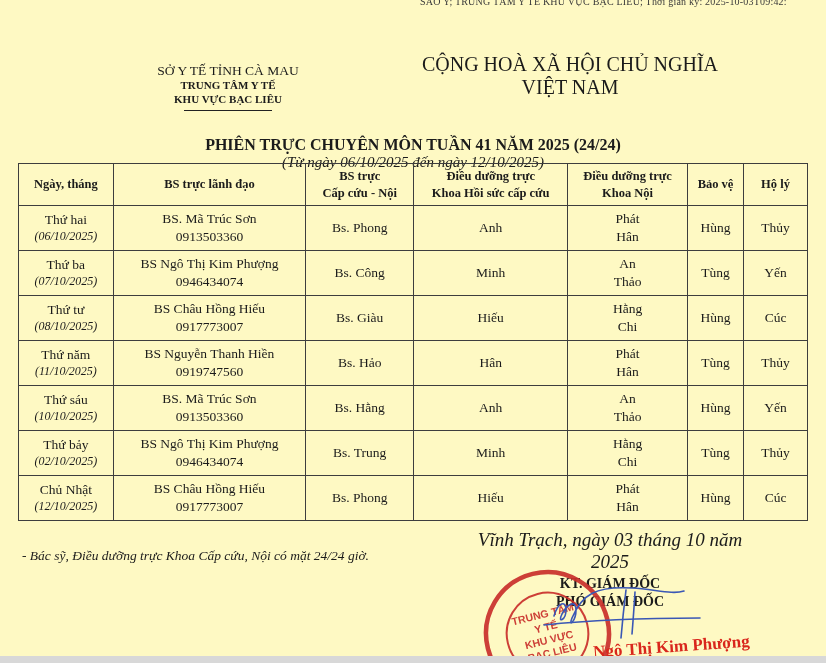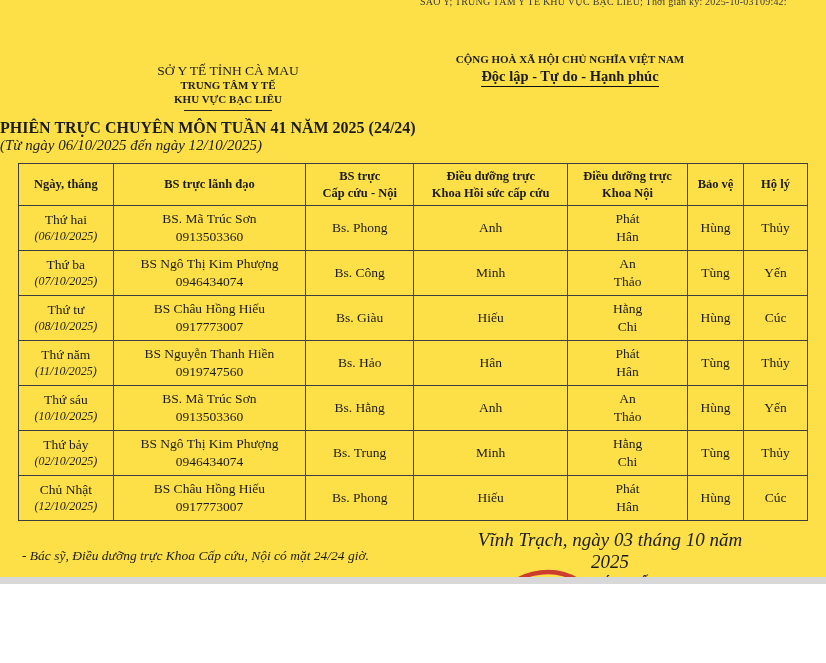--- a/index.html
+++ b/index.html
@@ -2,34 +2,34 @@
 <html style="--stamp-red: #c9302c; --signature-blue: #3a57b5; --name-red: #d9261c; --bottom-bar: #d8d8d8;"><head>
 <meta charset="utf-8">
 <style>
   :root{
     --stamp-red:#c9302c; --signature-blue:#3a57b5; --name-red:#d9261c; --bottom-bar:#d8d8d8;
     --ink:#1b1b1b; --border:#3e3e3e;
   }
   *{margin:0;padding:0;box-sizing:border-box;}
   html,body{background:#fff;}
   body{font-family:"Liberation Serif","DejaVu Serif",serif;color:var(--ink);}
-  .page{position:relative;width:826px;height:584px;background:#fde047;overflow:hidden;}
+  .page{position:relative;width:826px;height:663px;background:#fef9c3;overflow:hidden;}
 
   .top-sign{position:absolute;top:-4px;left:420px;font-size:10px;color:#3a3a3a;white-space:nowrap;letter-spacing:.2px;}
 
   .header-left{position:absolute;top:63px;left:73px;width:310px;text-align:center;}
   .header-left .org1{font-size:13.5px;}
   .header-left .org2,.header-left .org3{font-size:11px;font-weight:bold;line-height:1.25;}
   .org-underline{width:88px;height:1.5px;background:#222;margin:3px auto 0;}
 
   .header-right{position:absolute;top:53px;left:410px;width:320px;text-align:center;}
-  .header-right .nat1{font-size:11px;font-weight:bold;}
+  .header-right .nat1{font-size:20px;font-weight:normal;}
   .header-right .nat2{display:inline-block;font-size:14.5px;font-weight:bold;margin-top:3px;padding-bottom:1px;border-bottom:1.5px solid #111;}
 
-  .title-block{position:absolute;top:119px;left:0;width:100%;text-align:left;}
+  .title-block{position:absolute;top:136px;left:0;width:100%;text-align:center;}
   .doc-title{font-size:16px;font-weight:bold;}
   .doc-subtitle{font-size:15px;font-style:italic;margin-top:0;}
 
   table.duty{position:absolute;top:163px;left:18px;width:790px;border-collapse:collapse;table-layout:fixed;}
   table.duty,table.duty th,table.duty td{border:1px solid var(--border);}
   table.duty{border-width:1.5px;}
   table.duty th{height:42px;font-size:12.5px;font-weight:bold;text-align:center;vertical-align:middle;line-height:1.3;padding:1px 2px;}
   table.duty td{height:45px;font-size:13.5px;text-align:center;vertical-align:middle;line-height:1.3;padding:1px 2px;}
   td.two-line{white-space:pre-line;}
   .cell-date{font-size:12px;font-style:italic;}
@@ -57,21 +57,20 @@
 
   <div class="header-left">
     <div class="org1">SỞ Y TẾ TỈNH CÀ MAU</div>
     <div class="org2">TRUNG TÂM Y TẾ</div>
     <div class="org3">KHU VỰC BẠC LIÊU</div>
     <div class="org-underline"></div>
   </div>
 
   <div class="header-right">
     <div class="nat1">CỘNG HOÀ XÃ HỘI CHỦ NGHĨA VIỆT NAM</div>
-    <div><span class="nat2">Độc lập - Tự do - Hạnh phúc</span></div>
   </div>
 
   <div class="title-block">
     <div class="doc-title">PHIÊN TRỰC CHUYÊN MÔN TUẦN 41 NĂM 2025 (24/24)</div>
     <div class="doc-subtitle">(Từ ngày 06/10/2025 đến ngày 12/10/2025)</div>
   </div>
 
   <table class="duty">
     <colgroup>
       <col style="width:12%">

